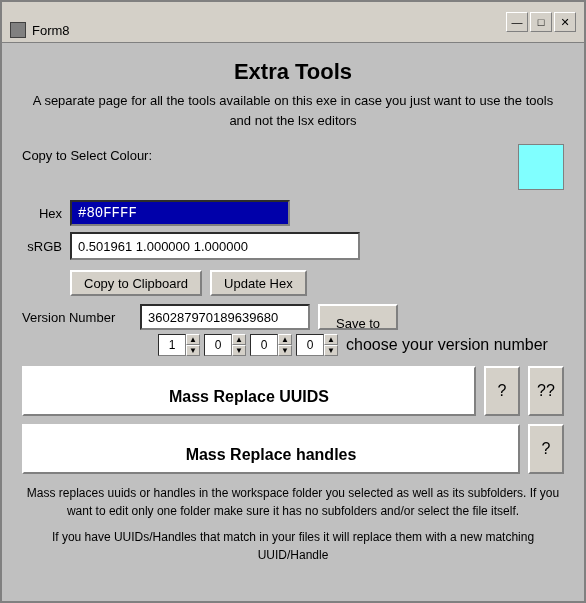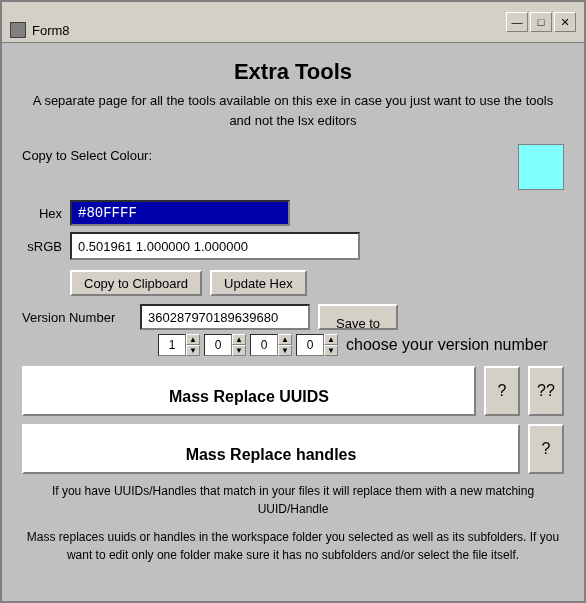--- a/index.html
+++ b/index.html
@@ -426,20 +426,20 @@
         <button class="question-btn">?</button>
         <button class="question-btn">??</button>
       </div>
 
       <div class="mass-replace-row">
         <button class="mass-replace-btn">Mass Replace handles</button>
         <button class="question-btn">?</button>
       </div>
     </div>
 
-    <div class="description-text" style="margin-top:8px;">If you have UUIDs/Handles that match in your files it will
-replace them with a new matching UUID/Handle</div>
     <div class="description-text" style="margin-top:10px;">Mass replaces uuids or handles in the workspace folder you
 selected as well as its subfolders. If you want to edit only one
 folder make sure it has no subfolders and/or select the file
 itself.</div>
+    <div class="description-text" style="margin-top:8px;">If you have UUIDs/Handles that match in your files it will
+replace them with a new matching UUID/Handle</div>
   </div>
 </div>
 
 </body></html>

